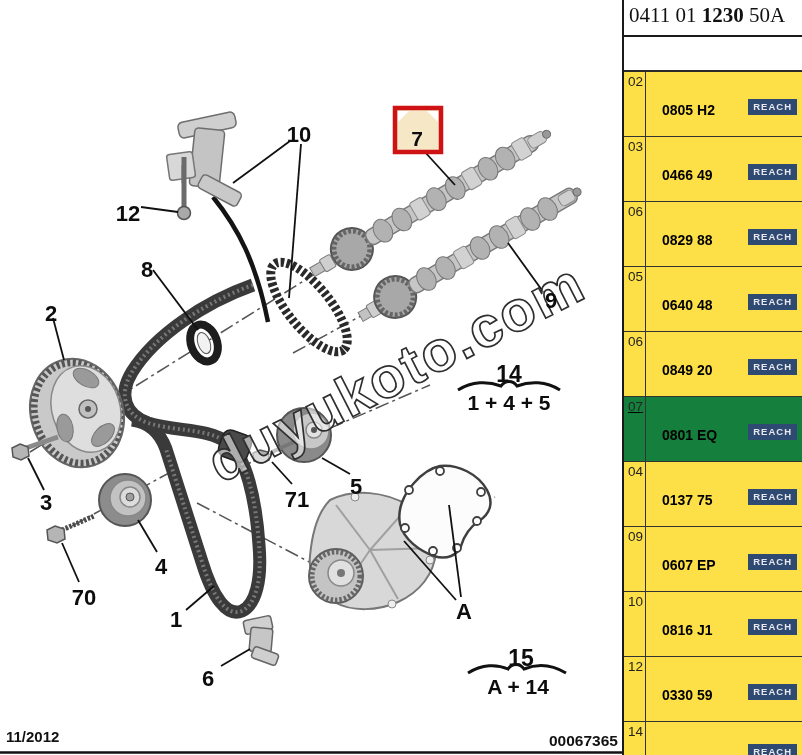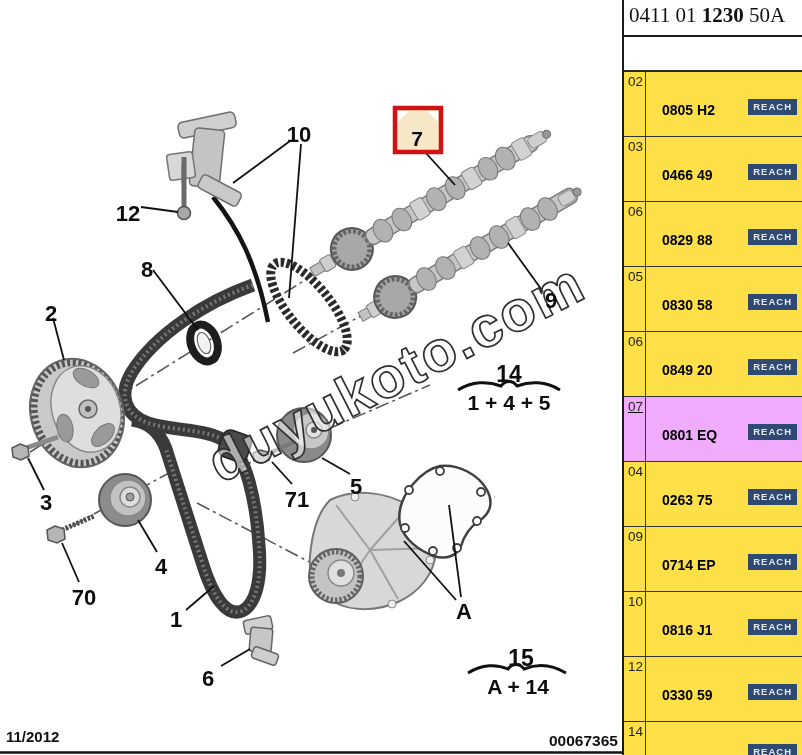--- a/index.html
+++ b/index.html
@@ -10,21 +10,21 @@
   
   .parts-table{position:absolute;left:622px;top:0;width:180px;height:755px;
                border-left:2px solid #1a1a1a;box-sizing:border-box;background:#fff;}
   .pt-header{height:37px;border-bottom:2px solid #1a1a1a;box-sizing:border-box;
              font-size:21px;color:#111;padding:3px 0 0 5px;white-space:nowrap;overflow:hidden;font-family:Liberation Serif, serif;}
   .pt-header b{font-weight:bold;}
   .pt-blank{height:35px;border-bottom:2px solid #2a2a2a;box-sizing:border-box;}
   .pt-row{position:relative;height:65px;border-bottom:1.5px solid #333;box-sizing:border-box;
           display:flex;background:#fde047;}
   .pt-row.last{height:39px;border-bottom:none;}
-  .pt-row.highlight{background:#f0abfc;text-decoration:underline;}
+  .pt-row.highlight{background:#15803d;text-decoration:underline;}
   .pt-num{width:22px;border-right:1.3px solid #333;box-sizing:border-box;
           font-size:13.5px;color:#222;padding:2px 0 0 4px;}
   .pt-cell{position:relative;flex:1;}
   .pt-code{position:absolute;left:16px;top:30px;font-size:14px;font-weight:bold;color:#000;
            white-space:nowrap;}
   .reach{position:absolute;right:5px;top:27px;background:#2e4972;color:#e8e8ec;
          font-size:9.5px;font-weight:bold;letter-spacing:1px;padding:3px 5px;line-height:1;
          cursor:pointer;}
   .pt-row.last .reach{top:22px;}
   text{font-family:"Liberation Sans",sans-serif;}
@@ -271,49 +271,49 @@
     <div class="pt-row">
       <div class="pt-num">06</div>
       <div class="pt-cell">
           <span class="pt-code">0829 88</span>
         <span class="reach">REACH</span>
         </div>
     </div>
     <div class="pt-row">
       <div class="pt-num">05</div>
       <div class="pt-cell">
-          <span class="pt-code">0830 58</span>
+          <span class="pt-code">0640 48</span>
         <span class="reach">REACH</span>
         </div>
     </div>
     <div class="pt-row">
       <div class="pt-num">06</div>
       <div class="pt-cell">
           <span class="pt-code">0849 20</span>
         <span class="reach">REACH</span>
         </div>
     </div>
     <div class="pt-row highlight">
       <div class="pt-num">07</div>
       <div class="pt-cell">
           <span class="pt-code">0801 EQ</span>
         <span class="reach">REACH</span>
         </div>
     </div>
     <div class="pt-row">
       <div class="pt-num">04</div>
       <div class="pt-cell">
-          <span class="pt-code">0263 75</span>
+          <span class="pt-code">0137 75</span>
         <span class="reach">REACH</span>
         </div>
     </div>
     <div class="pt-row">
       <div class="pt-num">09</div>
       <div class="pt-cell">
-          <span class="pt-code">0714 EP</span>
+          <span class="pt-code">0607 EP</span>
         <span class="reach">REACH</span>
         </div>
     </div>
     <div class="pt-row">
       <div class="pt-num">10</div>
       <div class="pt-cell">
           <span class="pt-code">0816 J1</span>
         <span class="reach">REACH</span>
         </div>
     </div>

